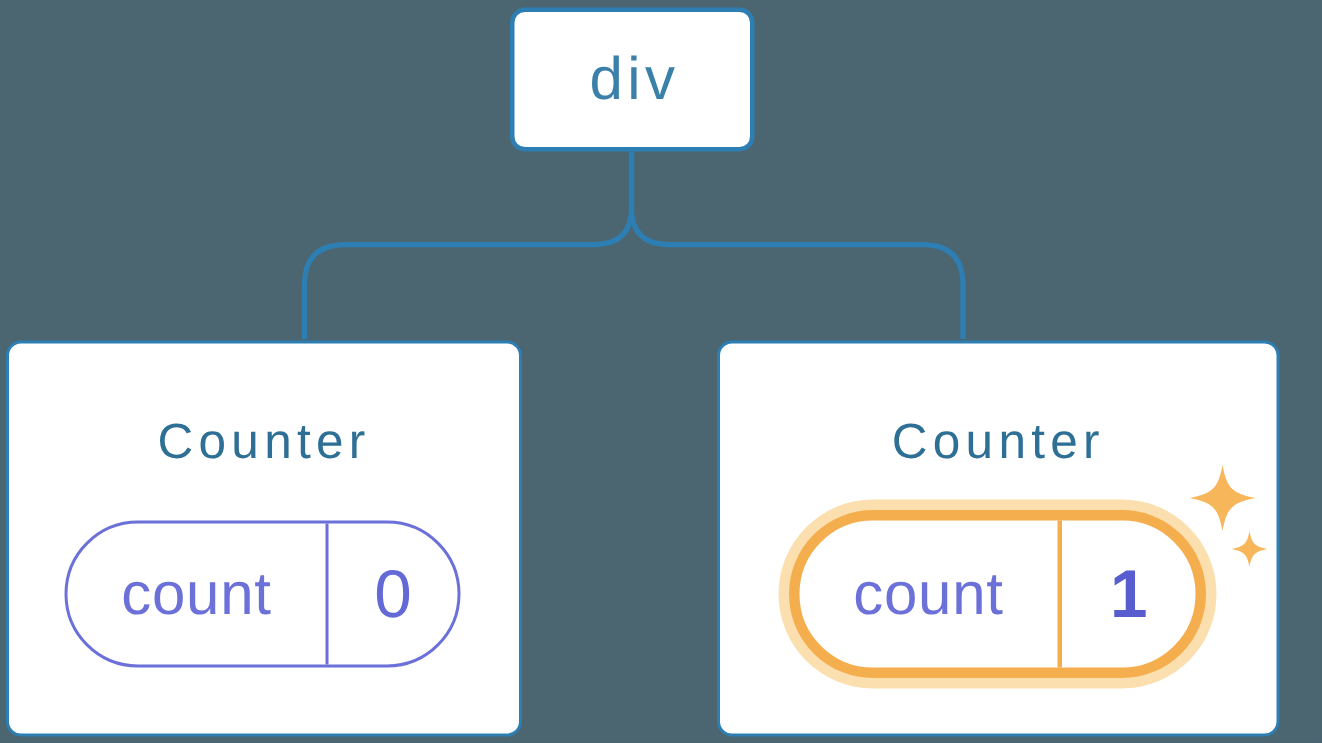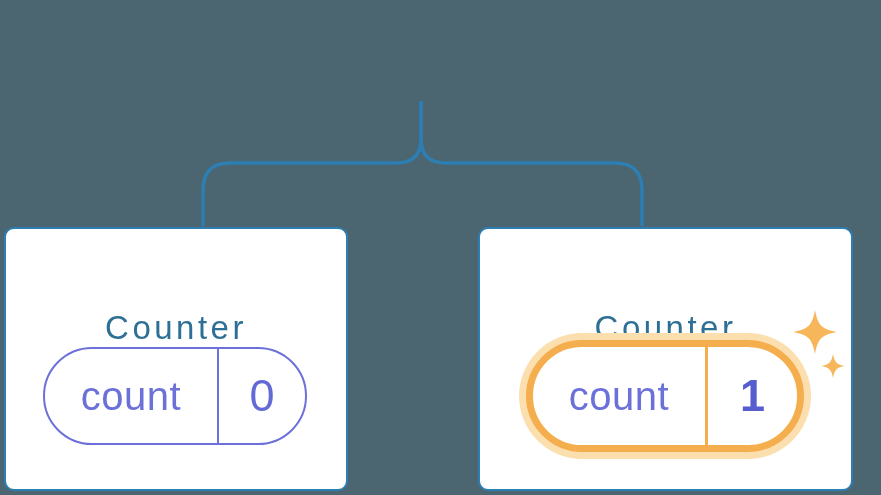--- a/index.html
+++ b/index.html
@@ -55,21 +55,20 @@
   .card-left  { left: 4px;   width: 344px; }
   .card-right { left: 478px; width: 375px; }
   .card-title {
     position: absolute;
     top: 46px; left: 0;
     width: 100%;
     text-align: center;
     font-size: 33px;
     letter-spacing: 3.5px;
     color: var(--title-blue, #2E7095);
-    margin-top: 34px;
   }
   .pill {
     position: absolute;
     display: flex;
     align-items: stretch;
     background: var(--card-bg, #fff);
     box-sizing: border-box;
     border-radius: 70px;
   }
   .pill-plain {
@@ -117,20 +116,23 @@
 </head>
 <body>
 
 <div class="stage">
 
   <svg class="connectors" viewBox="0 0 881 495" aria-hidden="true">
     <path d="M421 101 L421 139 Q421 163 396 163 L230 163 Q203 163 203 190 L203 226"></path>
     <path d="M421 101 L421 139 Q421 163 446 163 L615 163 Q642 163 642 190 L642 226"></path>
   </svg>
 
+  <div class="root-node">
+    <span class="root-label">div</span>
+  </div>
 
   <div class="card card-left">
     <div class="card-title">Counter</div>
     <div class="pill pill-plain">
       <div class="pill-key">count</div>
       <div class="pill-divider"></div>
       <div class="pill-value">0</div>
     </div>
   </div>
 

